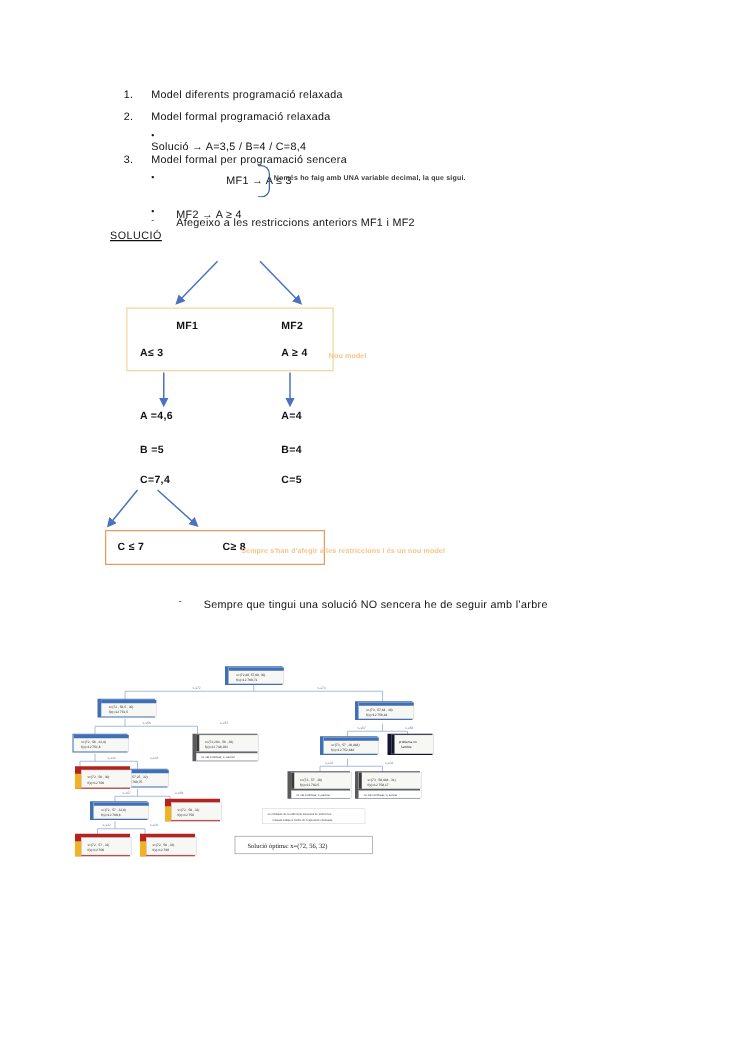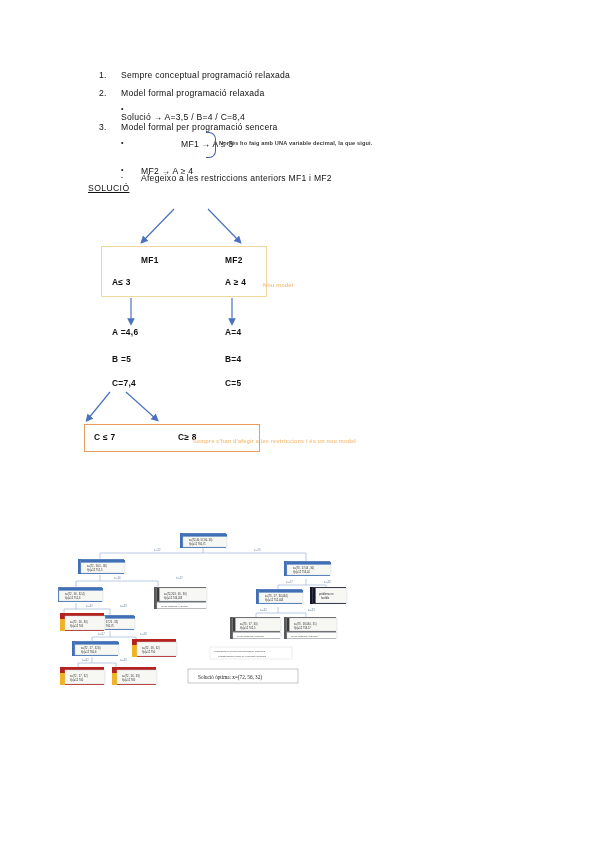--- a/index.html
+++ b/index.html
@@ -68,21 +68,21 @@
 </style>
 </head>
 <body>
 
 <div class="page">
 
   <div class="outline">
 
     <div class="row lvl1" style="left:99px;top:70px;">
       <span class="marker">1.</span>
-      <span class="txt">Sempre conceptual programació relaxada</span>
+      <span class="txt">Model diferents programació relaxada</span>
     </div>
 
     <div class="row lvl1" style="left:99px;top:88px;">
       <span class="marker">2.</span>
       <span class="txt">Model formal programació relaxada</span>
     </div>
 
     <div class="row lvl2" style="left:121px;top:105px;flex-direction:column;">
       <span class="marker">•</span>
       <span class="txt">Solució → A=3,5 / B=4 / C=8,4</span>
@@ -148,20 +148,24 @@
   <div class="dlabel b" style="left:225px;top:327px;">A=4</div>
   <div class="dlabel b" style="left:225px;top:354px;">B=4</div>
   <div class="dlabel b" style="left:225px;top:378px;">C=5</div>
 
   <div class="cbox"></div>
   <div class="dlabel b" style="left:94px;top:432px;">C ≤ 7</div>
   <div class="dlabel b" style="left:178px;top:432px;">C≥ 8</div>
 
   <div class="annot-orange" style="left:193px;top:438px;">Sempre s'han d'afegir a les restriccions i és un nou model</div>
 
+  <div class="row lvl2 dash" style="left:143px;top:478px;">
+    <span class="marker">-</span>
+    <span class="txt">Sempre que tingui una solució NO sencera he de seguir amb l’arbre</span>
+  </div>
 
   <div class="embed">
     <svg width="290" height="165" viewBox="0 0 290 165">
 
       <g stroke="#9bb4d6" stroke-width="0.7" fill="none">
         <path d="M145 16 L145 22 M42 22 L248 22 M42 22 L42 28 M248 22 L248 30"></path>
         <path d="M42 44 L42 50 M18 50 L100 50 M18 50 L18 56 M100 50 L100 58"></path>
         <path d="M18 72 L18 78 M6 78 L52 78 M6 78 L6 84 M52 78 L52 84"></path>
         <path d="M52 100 L52 106 M34 106 L78 106 M34 106 L34 112 M78 106 L78 112"></path>
         <path d="M34 126 L34 132 M20 132 L58 132 M20 132 L20 138 M58 132 L58 138"></path>

